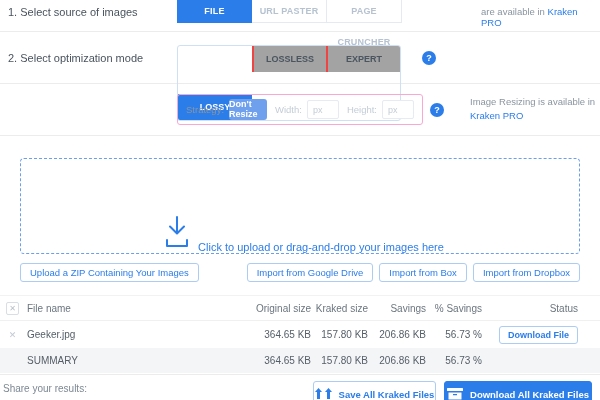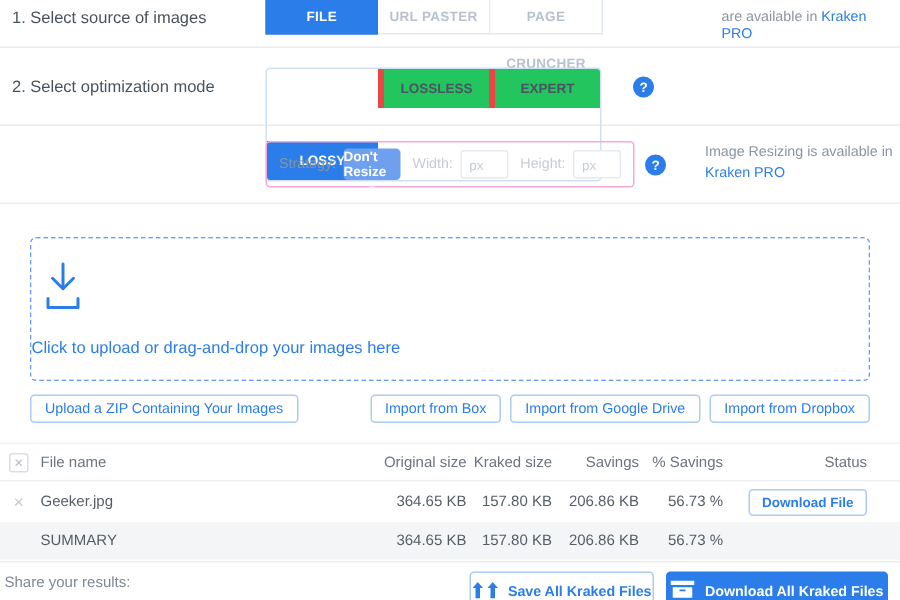--- a/index.html
+++ b/index.html
@@ -28,22 +28,22 @@
     font-size:9px; font-weight:bold; letter-spacing:.2px;
     color:#b6c2d0; background:#fff; border:1px solid #e3eaf2; border-left:none; cursor:pointer;
   }
   .tab:first-child { border-left:1px solid #e3eaf2; }
   .tab.active { background:#2b7de9; border-color:#2b7de9; color:#fff; }
   .note1 { position:absolute; left:481px; top:6px; font-size:9.5px; color:#8a95a1; }
 
   .modes { position:absolute; left:177px; top:13px; display:flex; border:1px solid #cfe0f5; border-radius:3px; overflow:hidden; }
   .mode {
     width:74px; height:26px; line-height:26px; text-align:center;
-    font-size:9px; font-weight:bold; color:#4a5560; background:#22c55e;
-    border-left:4px solid #ef4444; cursor:pointer;
+    font-size:9px; font-weight:bold; color:#4a5560; background:#a3a3a3;
+    border-left:2px solid #ef4444; cursor:pointer;
   }
   .mode:first-child { border-left:none;margin-top:48px; }
   .mode.active { background:#2b7de9; color:#fff; }
   .help {
     position:absolute; width:14px; height:14px; border-radius:50%;
     background:#2b7de9; color:#fff; font-size:9px; line-height:14px;
     text-align:center; font-weight:bold; cursor:pointer;
   }
   .row2 .help { left:422px; top:19px; }
   .row3 .help { left:430px; top:19px; }
@@ -66,21 +66,21 @@
     font-size:9px; color:#8a95a1; padding:0 5px; outline:none;
     font-family:"Liberation Sans", sans-serif;
   }
   .dim-input::placeholder { color:#c4cdd7; }
   .note3 { position:absolute; left:470px; top:11px; font-size:9.5px; color:#8a95a1; line-height:14px; }
 
   
   .dropzone {
     margin:22px 20px 0; height:96px;
     border:1px dashed #6c9ef0; border-radius:4px;
-    display:flex; flex-direction:column; align-items:flex-start; justify-content:center;
+    display:flex; flex-direction:row; align-items:flex-end; justify-content:center;
     cursor:pointer;
   }
   .drop-text { margin-top:13px; font-size:11px; color:#2b7de9; }
 
   
   .actions { margin:9px 20px 0; display:flex; align-items:center; }
   .btn {
     display:inline-flex; align-items:center; justify-content:center;
     height:19px; padding:0 9px; background:#fff;
     border:1px solid #abccf3; border-radius:3px;
@@ -183,22 +183,22 @@
         <path d="M11 25 v6 h20 v-6"></path>
       </g>
     </svg>
   </span>
   <div class="drop-text">Click to upload or drag-and-drop your images here</div>
 </div>
 
 <div class="actions">
   <div class="btn">Upload a ZIP Containing Your Images</div>
   <div class="spacer"></div>
+  <div class="btn">Import from Google Drive</div>
   <div class="btn">Import from Box</div>
-  <div class="btn">Import from Google Drive</div>
   <div class="btn">Import from Dropbox</div>
 </div>
 
 <div class="table">
   <div class="thead">
     <div class="col-file">
       <span class="xbox">✕</span>
       <span>File name</span>
     </div>
     <div class="col-original">Original size</div>

